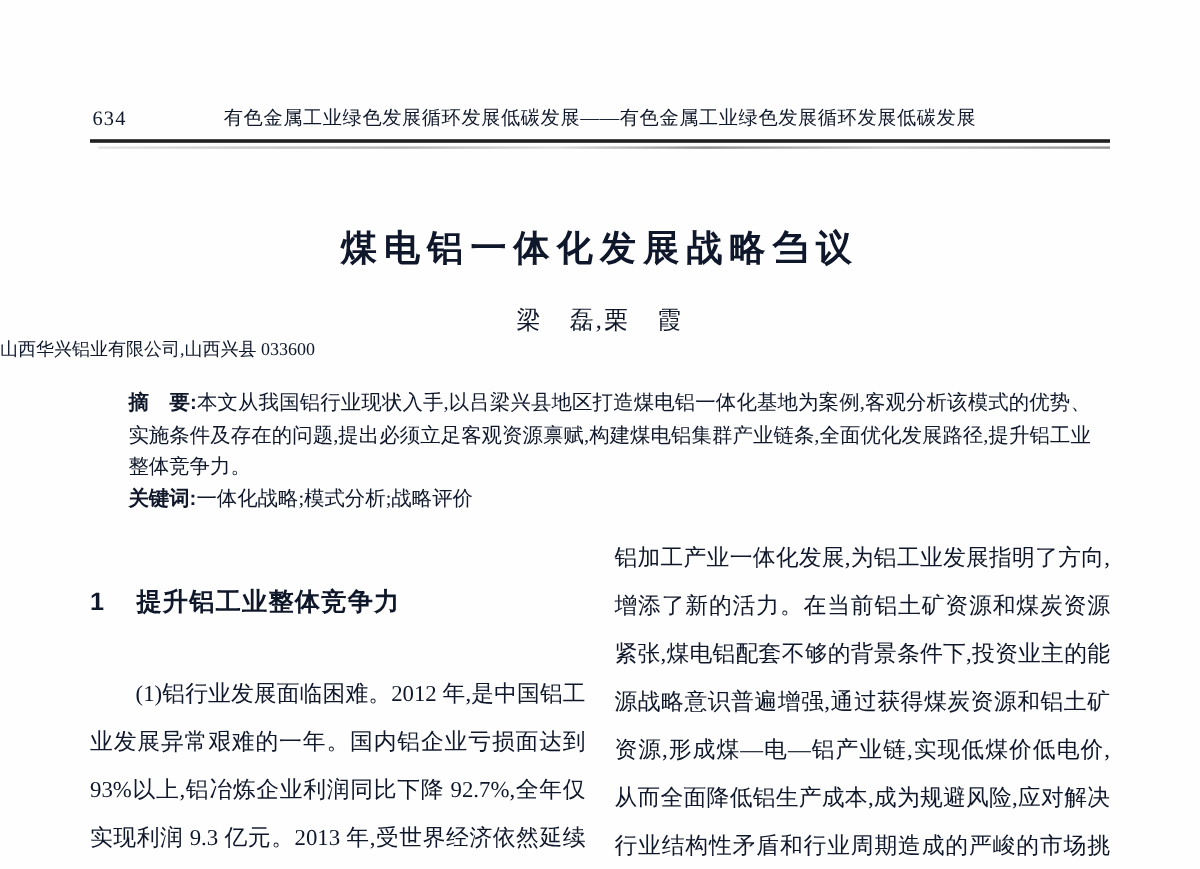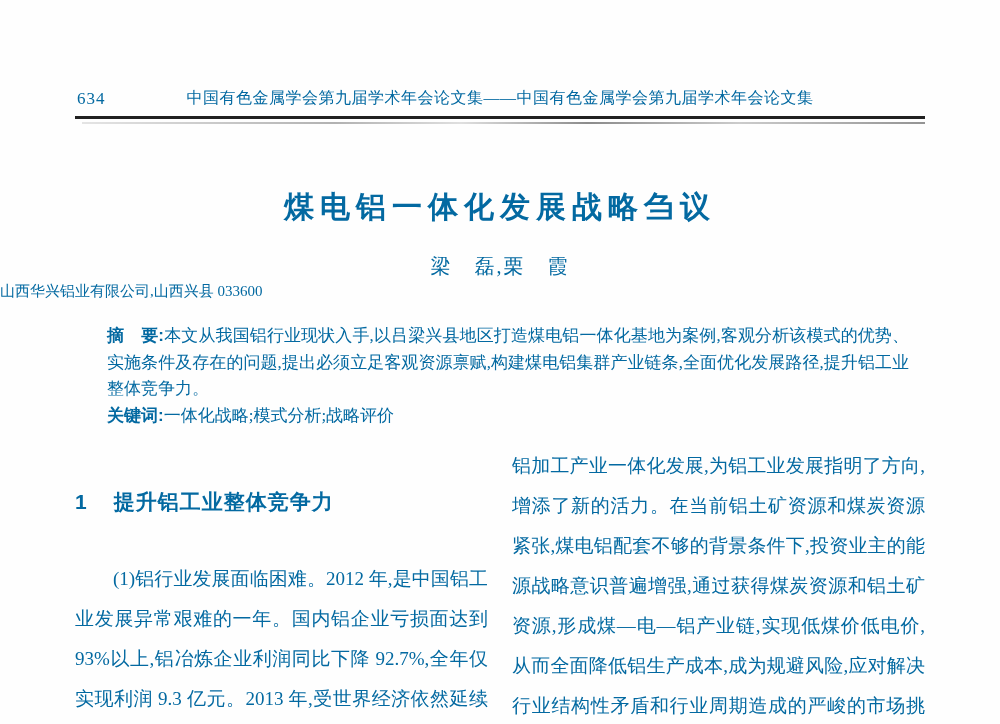--- a/index.html
+++ b/index.html
@@ -2,21 +2,21 @@
 <html><head>
 <meta charset="utf-8">
 <style>
   * { margin: 0; padding: 0; box-sizing: border-box; }
   html, body { background: #ffffff; }
   .page {
     position: relative;
     width: 1000px;
     height: 724px;
     background: #fefefe;
-    color: #0369a1;
+    color: #0f172a;
     font-family: "Liberation Serif", "DejaVu Serif", serif;
     overflow: hidden;
   }
   .running-head {
     position: absolute;
     top: 88px; left: 75px; right: 75px;
     height: 24px;
   }
   .pageno {
     position: absolute;
@@ -107,21 +107,21 @@
   }
   .indent { text-indent: 2em; margin-top: 43px; }
 </style>
 </head>
 <body>
 
 <div class="page">
 
   <div class="running-head">
     <span class="pageno">634</span>
-    <div class="head-title">中国有色金属学会第九届学术年会论文集——中国有色金属学会第九届学术年会论文集</div>
+    <div class="head-title">有色金属工业绿色发展循环发展低碳发展——有色金属工业绿色发展循环发展低碳发展</div>
   </div>
   <div class="head-rule"></div>
   <div class="head-rule-smudge"></div>
 
   <h1 class="title">煤电铝一体化发展战略刍议</h1>
   <div class="authors">梁　磊,栗　霞</div>
   <div class="affiliation">山西华兴铝业有限公司,山西兴县 033600</div>
 
   <div class="abstract">
     <p class="abs-line"><span class="lbl">摘　要:</span><span>本文从我国铝行业现状入手,以吕梁兴县地区打造煤电铝一体化基地为案例,客观分析该模式的优势、实施条件及存在的问题,提出必须立足客观资源禀赋,构建煤电铝集群产业链条,全面优化发展路径,提升铝工业整体竞争力。</span></p>

